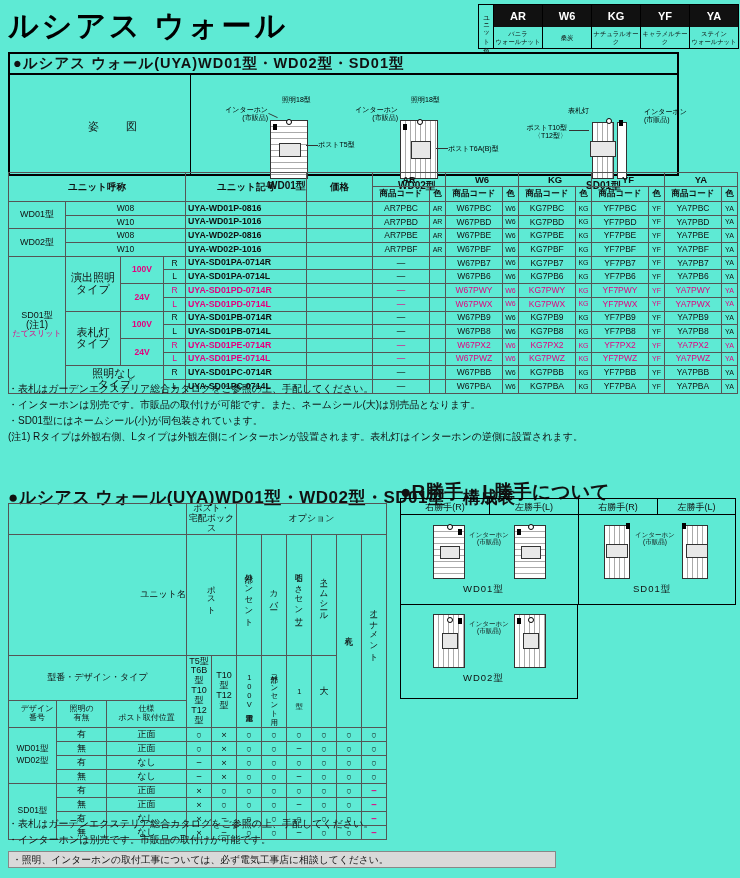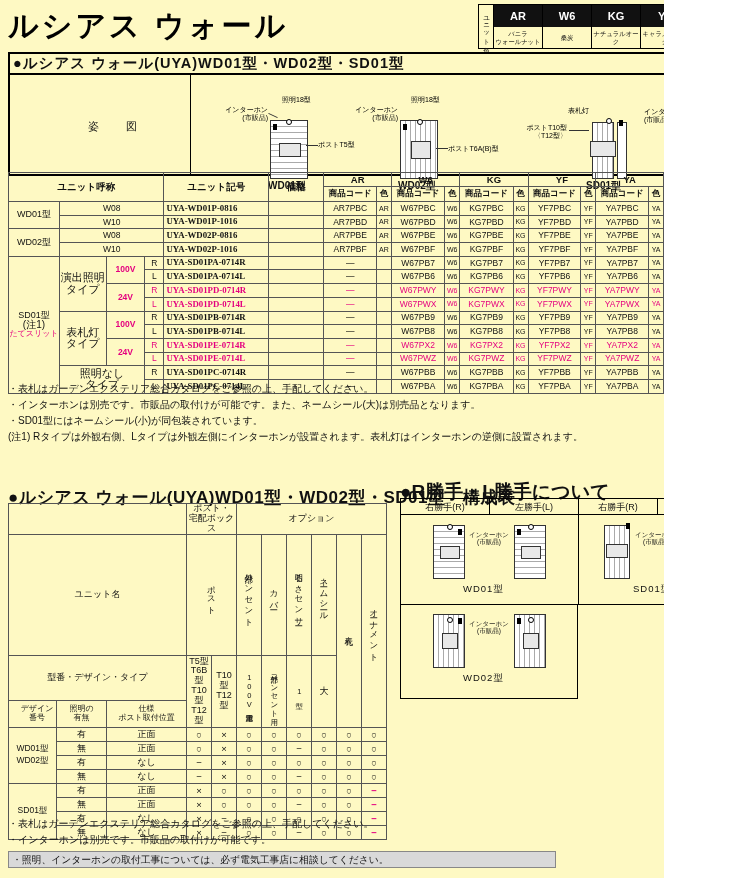--- a/index.html
+++ b/index.html
@@ -1,17 +1,17 @@
 <!DOCTYPE html>
 <html><head>
 <meta charset="utf-8">
 <style>
   html,body{margin:0;padding:0;background:#fff;}
   body{font-family:"Liberation Sans",sans-serif;color:#111;}
-  #stage{position:relative;width:664px;height:878px;background:#fef9c3;overflow:hidden;}
+  #stage{position:relative;width:740px;height:878px;background:#5eead4;overflow:hidden;}
   .abs{position:absolute;}
   .pre{white-space:pre-line;}
   
   #main-title{left:8px;top:6px;font-size:30px;font-weight:900;letter-spacing:3px;color:#000;}
   
   #unit-colors{left:478px;top:4px;width:259px;border:1px solid #000;display:flex;}
   #uc-label{width:14px;border-right:1px solid #000;display:flex;align-items:center;justify-content:center;
     writing-mode:vertical-rl;text-orientation:upright;font-size:6.5px;letter-spacing:0;}
   .uc-col{width:49px;border-right:1px solid #000;}
   .uc-col:last-child{border-right:none;}
@@ -31,21 +31,21 @@
   .fig-label{position:absolute;font-size:7px;line-height:1.15;color:#000;}
   .fig-name{position:absolute;font-size:10px;font-weight:bold;}
   .leader{position:absolute;height:1px;background:#333;}
   
   #mt{left:8px;top:172px;border-collapse:collapse;table-layout:fixed;border:1.5px solid #000;}
   #mt th,#mt td{border:1px solid #555;padding:0;overflow:hidden;}
   #mt th{font-size:9.5px;font-weight:bold;text-align:center;}
   #mt td{font-size:8.5px;text-align:center;height:12.7px;line-height:1.05;}
   #mt .h1 th{height:13px;}
   #mt .h2 th{height:14px;font-size:8.5px;}
-  #mt td.codecell{text-align:left;font-weight:bold;padding-left:2px;font-size:8.8px;font-family:Liberation Serif, serif;}
+  #mt td.codecell{text-align:left;font-weight:bold;padding-left:2px;font-size:8.8px;}
   #mt td.cc{font-size:7px;}
   #mt td.modelcell{font-size:9px;}
   #mt td.typecell{font-size:11px;}
   .mg{color:#e4007f;}
   td.voltcell{color:#e4007f;font-weight:bold;}
   #mt tr.mgrow td{color:#e4007f;}
   
   .noteline{font-size:10px;line-height:16px;color:#111;}
   #notes1{left:8px;top:381px;}
   
@@ -453,21 +453,21 @@
         <col style="width:25px">
     </colgroup>
     <tbody>
         <tr>
       <th colspan="3" style="height:20px;"></th>
       <th colspan="2" class="small2 pre">ポスト・
 宅配ボックス</th>
       <th colspan="6">オプション</th>
     </tr>
     <tr>
-      <th colspan="3" style="height:120px;">ユニット名</th>
+      <th colspan="3" style="height:120px;text-align:right;">ユニット名</th>
       <th colspan="2">
             <div class="vtext">ポスト</div>
           </th>
       <th>
             <div class="vtext">外部コンセント</div>
           </th>
       <th>
             <div class="vtext">カバー</div>
           </th>
       <th>

